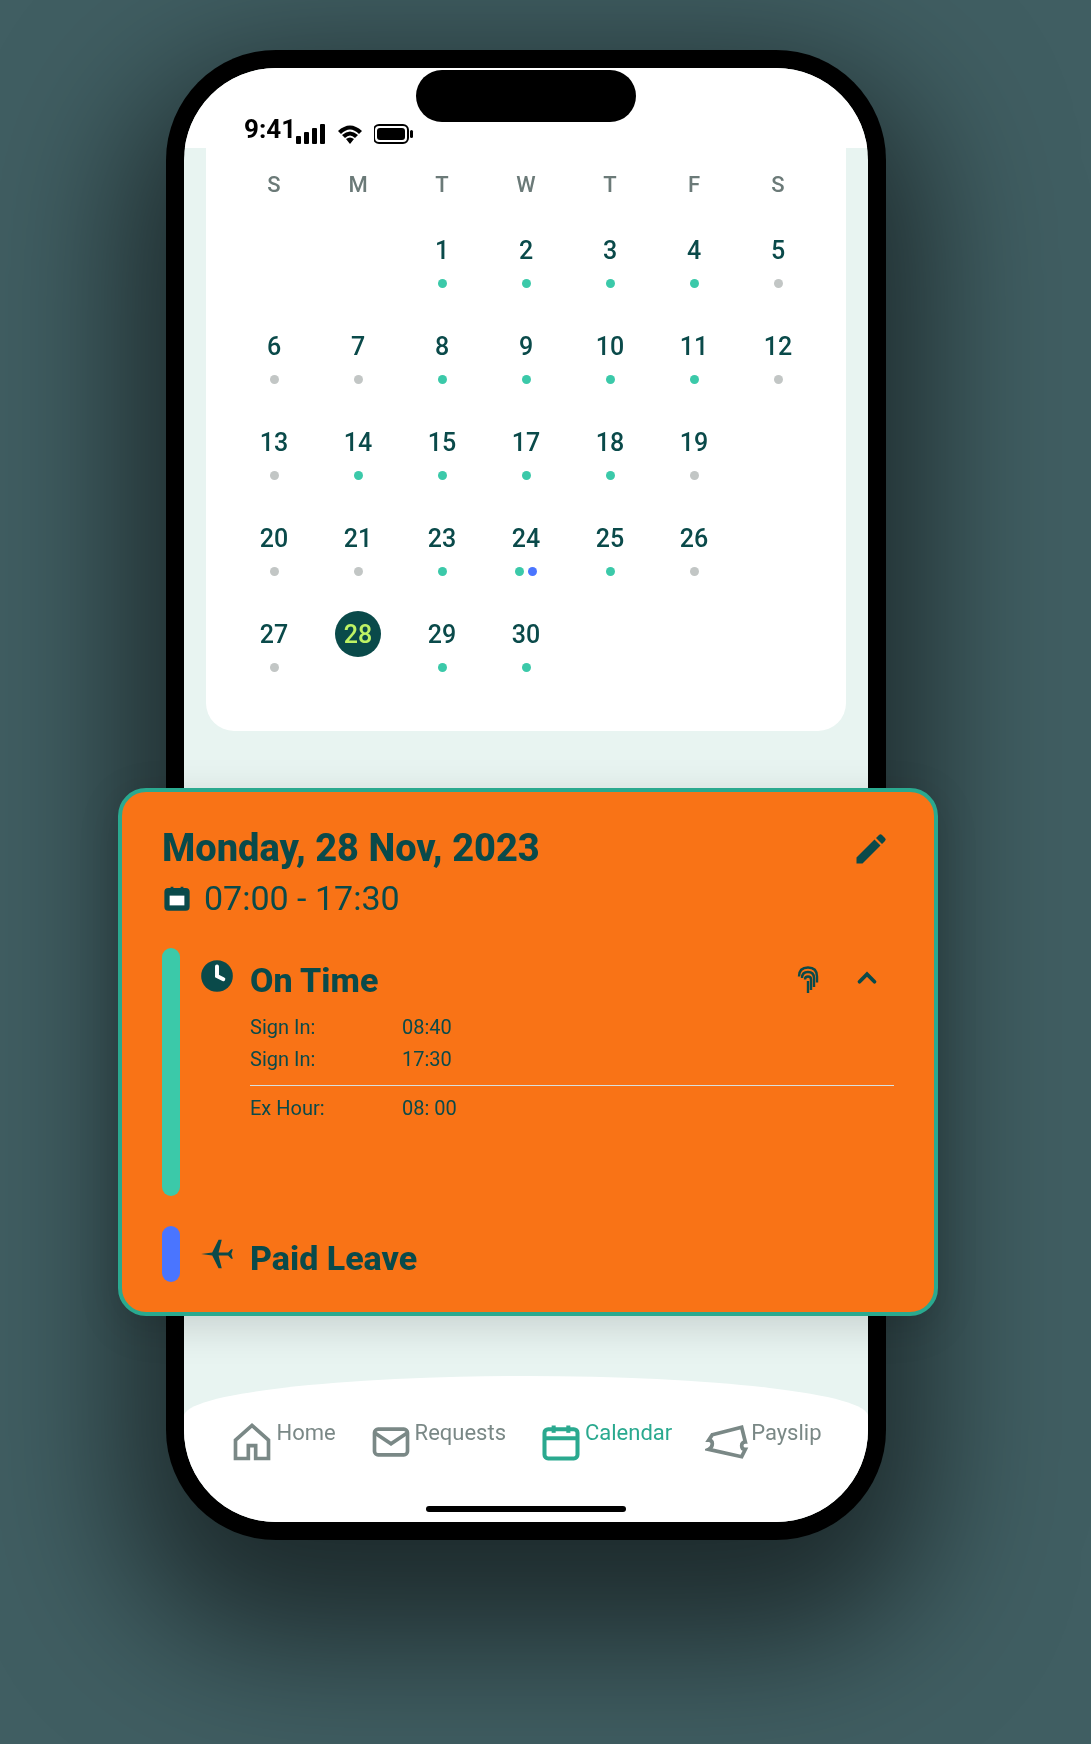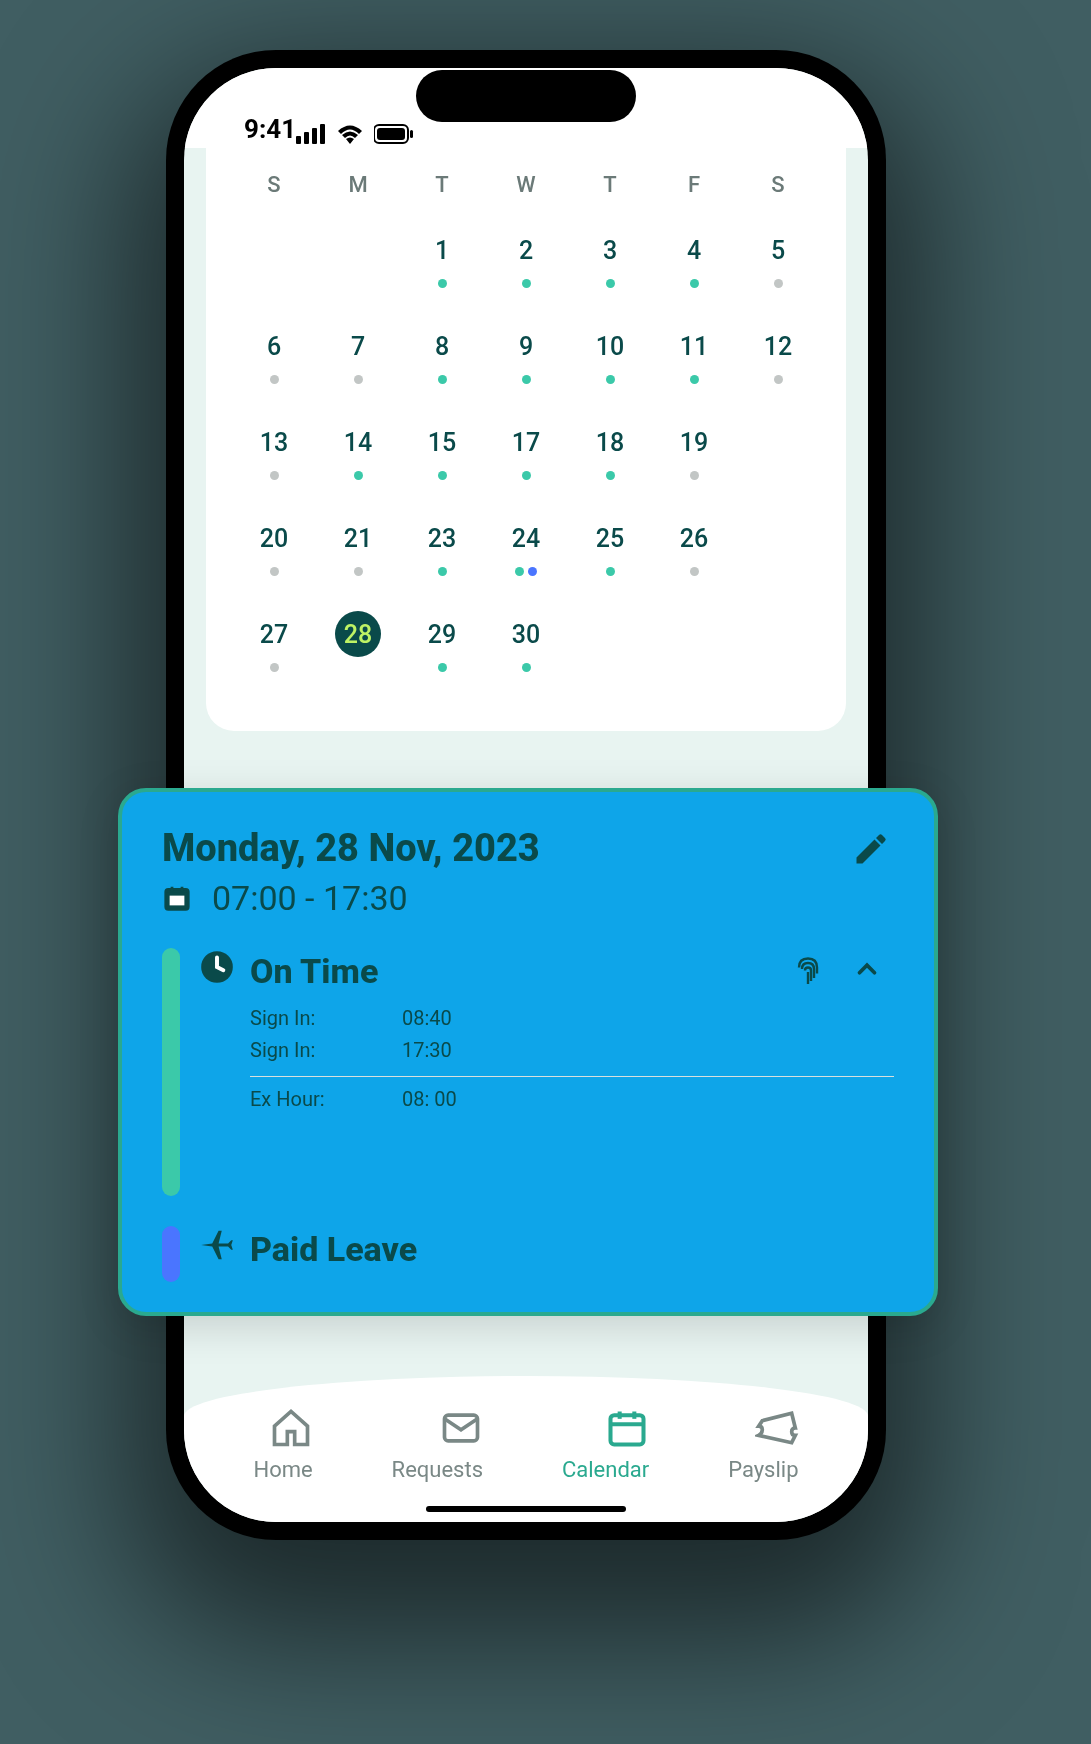--- a/index.html
+++ b/index.html
@@ -109,65 +109,65 @@
   .dot { width:9px; height:9px; border-radius:50%; }
   .dot.teal { background: var(--teal-light); }
   .dot.gray { background: var(--gray-dot); }
   .dot.blue { background: var(--blue); }
   
   .detail-card {
     position: absolute;
     left: 118px;
     top: 788px;
     width: 820px;
-    background: #0ea5e9;
+    background: #f97316;
     border: 4px solid var(--teal-mid);
     border-radius: 28px;
     padding: 34px 40px 30px;
     z-index: 20;
     box-shadow: 0 10px 40px rgba(0,0,0,.15);
   }
   .detail-head { display:flex; justify-content:space-between; align-items:flex-start; }
   .detail-title { font-size: 38px; font-weight:800; color: var(--teal-dark); }
-  .detail-time { display:flex; align-items:center; gap:20px; font-size:34px; color: var(--teal-dark); margin-top:8px; }
+  .detail-time { display:flex; align-items:center; gap:12px; font-size:34px; color: var(--teal-dark); margin-top:8px; }
   .edit-btn { cursor:pointer; padding:6px; }
   .entry {
     display:flex;
     gap:18px;
     margin-top:30px;
   }
   .bar {
     width:18px;
     border-radius:10px;
     flex-shrink:0;
   }
   .bar.teal { background: var(--teal-light); height:248px; }
   .bar.blue { background: var(--blue); height:56px; }
-  .entry-body { flex:1; color: var(--teal-dark); }
+  .entry-body { flex:1; color: var(--teal-dark); margin-top: 9px; }
   .entry-head { display:flex; align-items:center; justify-content:space-between; }
   .entry-title { display:flex; align-items:center; gap:14px; font-size:34px; font-weight:800; }
   .entry-head-icons { display:flex; align-items:center; gap:26px; padding-right:12px;}
   .entry-rows { padding-left:52px; font-size:20px; margin-top:8px;}
   .entry-row { display:flex; gap:12px; padding:4px 0;}
   .entry-row .label { min-width:140px; }
   .divider { height:1px; background:#d8e0de; margin:10px 0 6px; }
   
   .bottom-nav {
     position:absolute;
     bottom:0; left:0; right:0;
     height:146px;
     background:#fff;
     border-radius: 50% 50% 0 0 / 40px 40px 0 0;
     display:flex;
     justify-content:space-around;
     align-items:center;
     padding: 8px 30px 18px;
   }
   .nav-item {
-    display:flex; flex-direction:column; align-items:flex-end; gap:2px;
+    display:flex; align-items:flex-start; gap:2px;
     color:#7a8886;
     font-size:22px;
     cursor:pointer;
   }
   .nav-item.active { color: var(--teal-mid); font-weight:400; }
   .nav-item svg { width:44px; height:44px; }
   .home-indicator {
     position:absolute;
     bottom:10px; left:50%; transform:translateX(-50%);
     width:200px; height:6px; border-radius:4px; background:#000;

